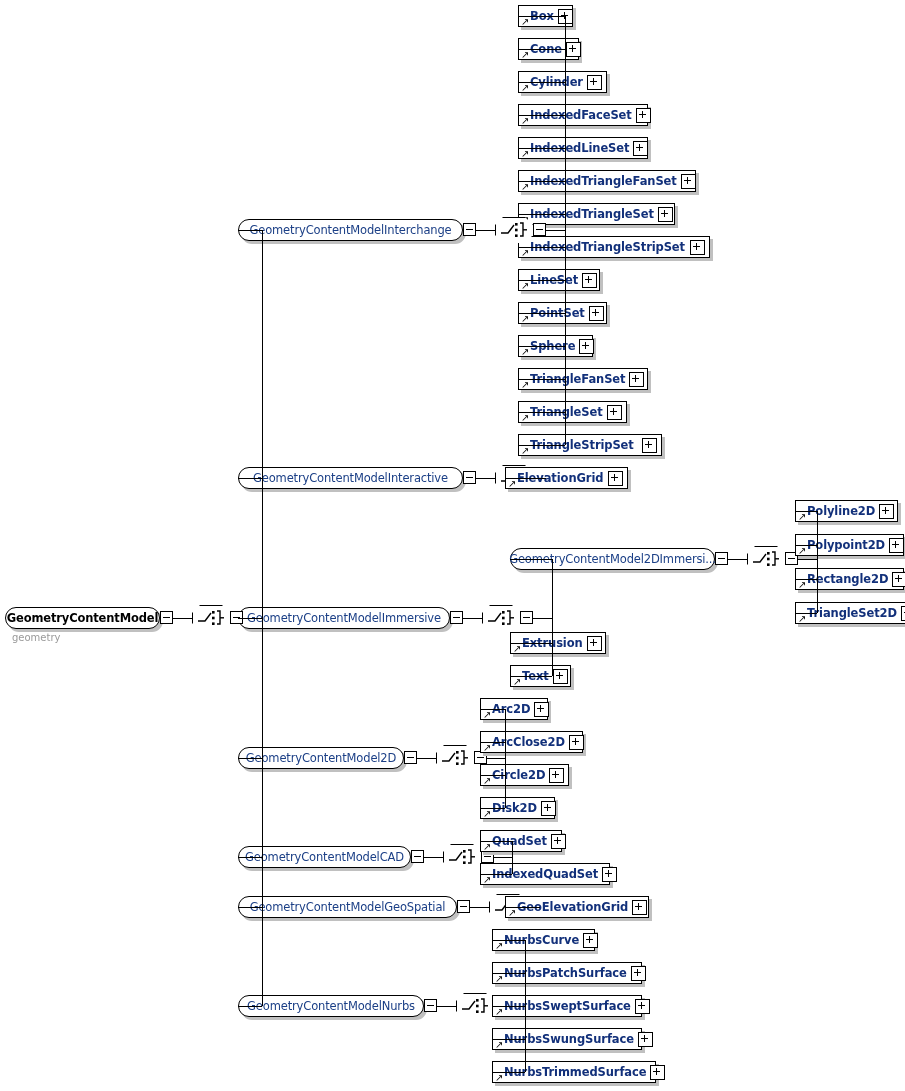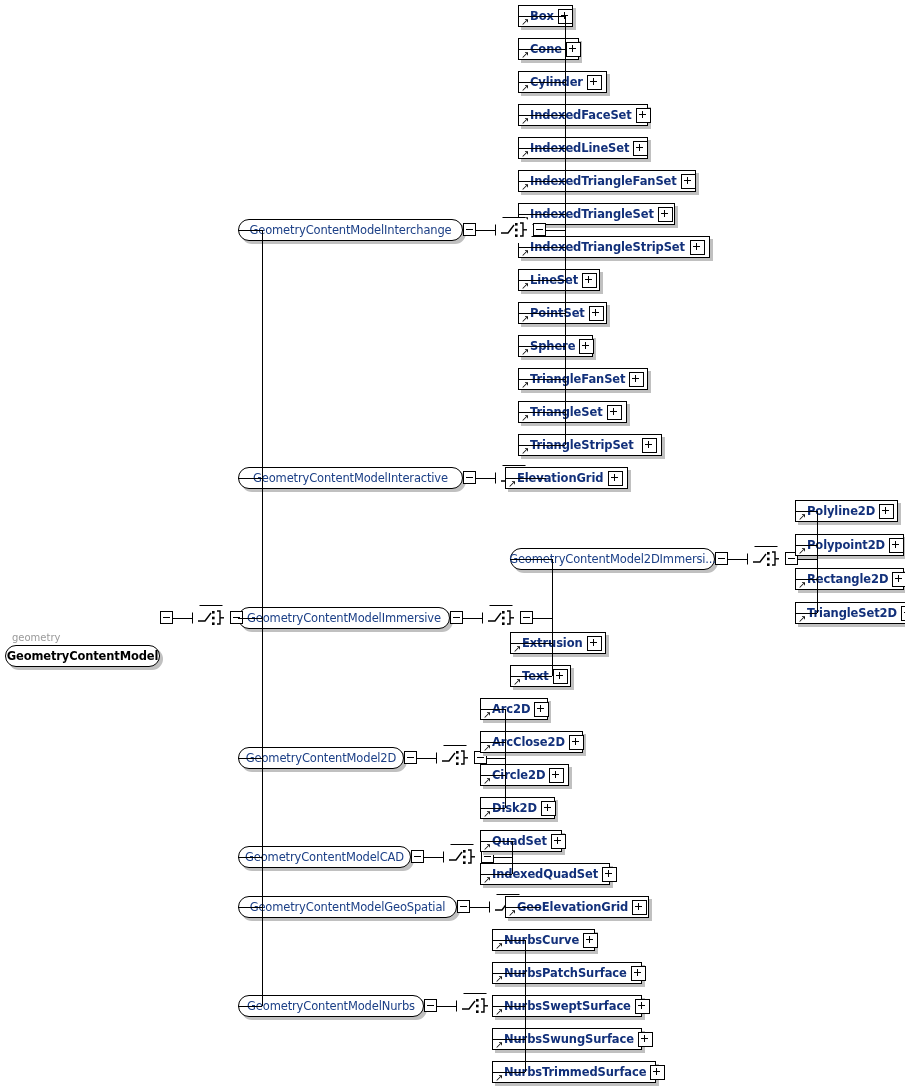--- a/index.html
+++ b/index.html
@@ -476,21 +476,21 @@
       <span style="flex: 1 1 0%;"></span>
       <span class="plus"></span>
     </div>
     <div class="hline" style="left: 507px; top: 1006px; width: 18px;"></div>
     <div class="vline" style="left: 525px; top: 940px; height: 132px;"></div>
     <div class="hline" style="left: 492px; top: 940px; width: 33px;"></div>
     <div class="hline" style="left: 492px; top: 973px; width: 33px;"></div>
     <div class="hline" style="left: 492px; top: 1006px; width: 33px;"></div>
     <div class="hline" style="left: 492px; top: 1039px; width: 33px;"></div>
     <div class="hline" style="left: 492px; top: 1072px; width: 33px;"></div>
-    <div class="grp root" style="left: 5px; top: 607px; width: 155px; margin-top: 38px;">
+    <div class="grp root" style="left: 5px; top: 607px; width: 155px;">
       <span class="glbl">GeometryContentModel</span>
     </div>
     <div class="minus" style="left: 160px; top: 611px;"></div>
     <div class="choice" title="choice-icon" style="left: 192px; top: 605px;">
       <div class="shadow"></div>
       <div class="oct"></div>
       <svg width="38" height="26">
         <path d="M6,16 L13,16 L19,8" stroke="#000" stroke-width="1.4" fill="none"></path>
         <rect x="20" y="6" width="2.6" height="2.6" fill="#000"></rect>
         <rect x="20" y="11.7" width="2.6" height="2.6" fill="#000"></rect>

